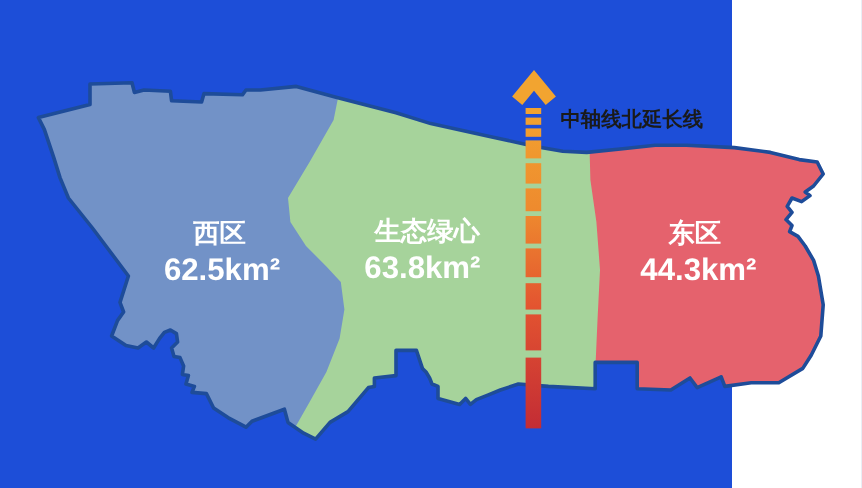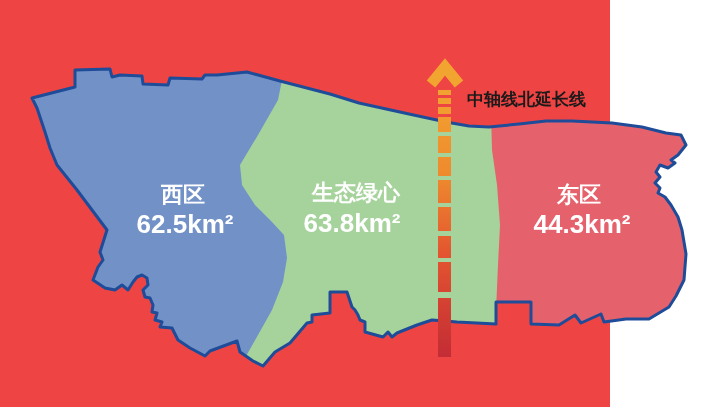--- a/index.html
+++ b/index.html
@@ -8,21 +8,21 @@
     background: #ffffff;
     width: 718px;
     height: 407px;
     overflow: hidden;
     font-family: "Liberation Sans", sans-serif;
   }
   .stage {
     position: relative;
     width: 610px;
     height: 407px;
-    background: #ef4444;
+    background: #1d4ed8;
   }
   svg { display: block; }
   .region-name {
     font-family: "Liberation Sans", sans-serif;
     font-weight: bold;
     font-size: 22px;
   }
   .region-area {
     font-family: "Liberation Sans", sans-serif;
     font-weight: bold;

